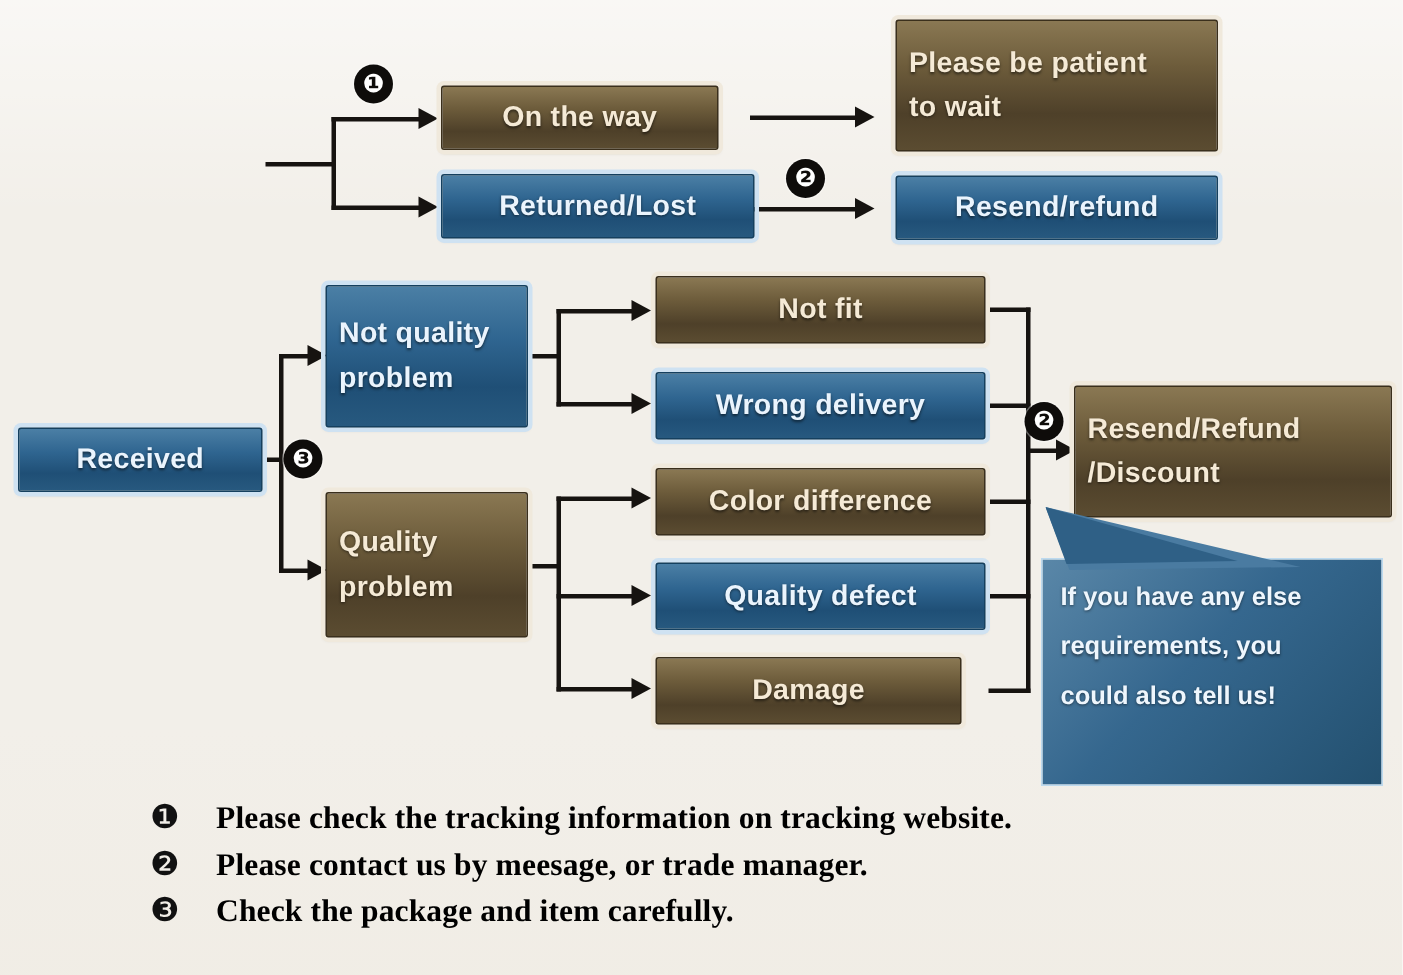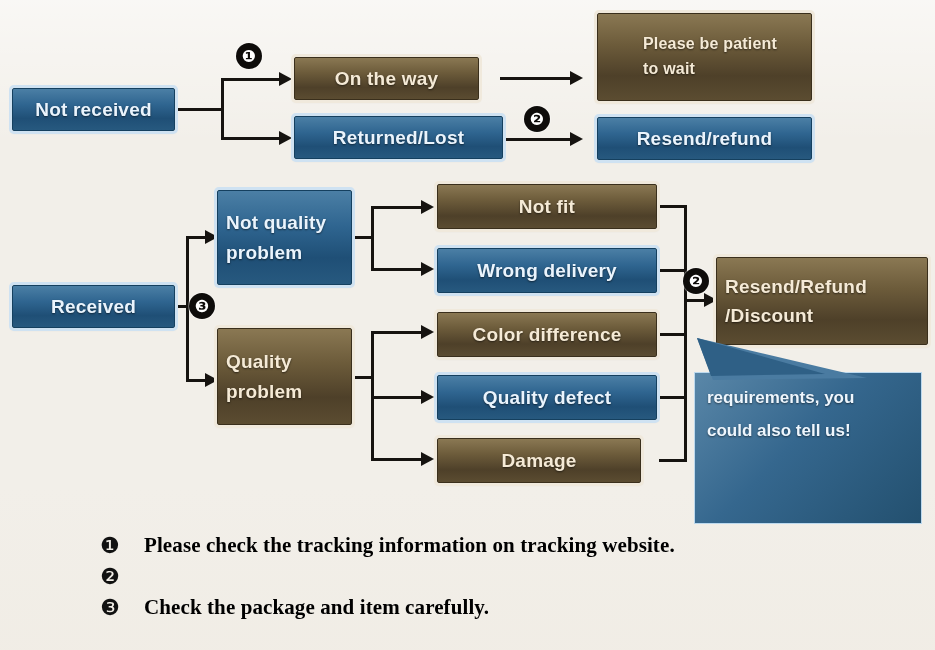--- a/index.html
+++ b/index.html
@@ -151,23 +151,20 @@
     color: #000000;
     white-space: nowrap;
     letter-spacing: .1px;
   }
 </style>
 </head>
 <body>
 
 <div id="canvas">
 
-  <div class="node blue" style="left:12px; top:88px; width:163px; height:43px; font-size:19px;">
-    <span class="lines">Not received</span>
-  </div>
 
   <div class="ln h" style="left:177px; top:108px; width:47px;"></div>
   <div class="ln v" style="left:221px; top:78px; height:62px;"></div>
   <div class="ln h" style="left:221px; top:78px; width:60px;"></div>
   <div class="arrowhead" style="left:279px; top:72px;"></div>
   <div class="ln h" style="left:221px; top:137px; width:60px;"></div>
   <div class="arrowhead" style="left:279px; top:131px;"></div>
 
   <div class="marker" style="left:236px; top:43px;">❶</div>
 
@@ -180,21 +177,21 @@
   </div>
 
   <div class="ln h" style="left:500px; top:77px; width:72px;"></div>
   <div class="arrowhead" style="left:570px; top:71px;"></div>
 
   <div class="ln h" style="left:500px; top:138px; width:72px;"></div>
   <div class="arrowhead" style="left:570px; top:132px;"></div>
 
   <div class="marker" style="left:524px; top:106px;">❷</div>
 
-  <div class="node brown left-align" style="left:597px; top:13px; width:215px; height:88px; font-size:16px;padding-left:37px;">
+  <div class="node brown left-align" style="left:597px; top:13px; width:215px; height:88px; font-size:19px;">
     <span class="lines">
       <span>Please be patient</span><br>
       <span>to wait</span>
     </span>
   </div>
 
   <div class="node blue" style="left:597px; top:117px; width:215px; height:43px; font-size:19px;">
     <span class="lines">Resend/refund</span>
   </div>
 
@@ -274,31 +271,33 @@
       <span>/Discount</span>
     </span>
   </div>
 
   <svg id="callout-tail" viewBox="0 0 170 44" preserveAspectRatio="none">
     <polygon points="0,2 170,42 16,44" fill="#4a7ba1"></polygon>
     <polygon points="0,2 128,38 14,40" fill="#2f6086"></polygon>
   </svg>
 
   <div id="callout">
+    <div>If you have any else</div>
     <div>requirements, you</div>
     <div>could also tell us!</div>
   </div>
 
   <div id="legend">
     <div class="legend-row">
       <span class="legend-num">❶</span>
       <span class="legend-text">Please check the tracking information on tracking website.</span>
     </div>
     <div class="legend-row">
       <span class="legend-num">❷</span>
+      <span class="legend-text">Please contact us by meesage, or trade manager.</span>
     </div>
     <div class="legend-row">
       <span class="legend-num">❸</span>
       <span class="legend-text">Check the package and item carefully.</span>
     </div>
   </div>
 
 </div>
 
 </body></html>

